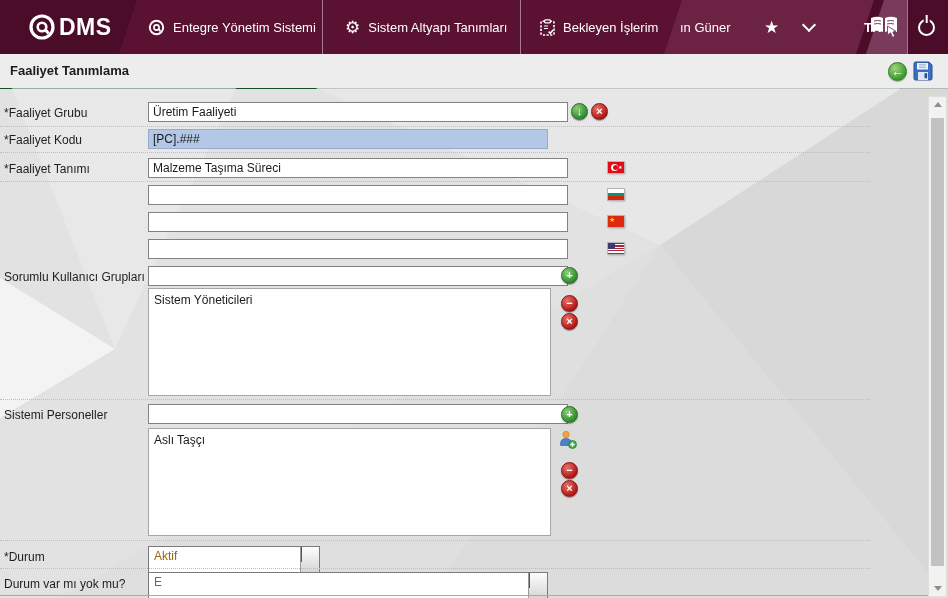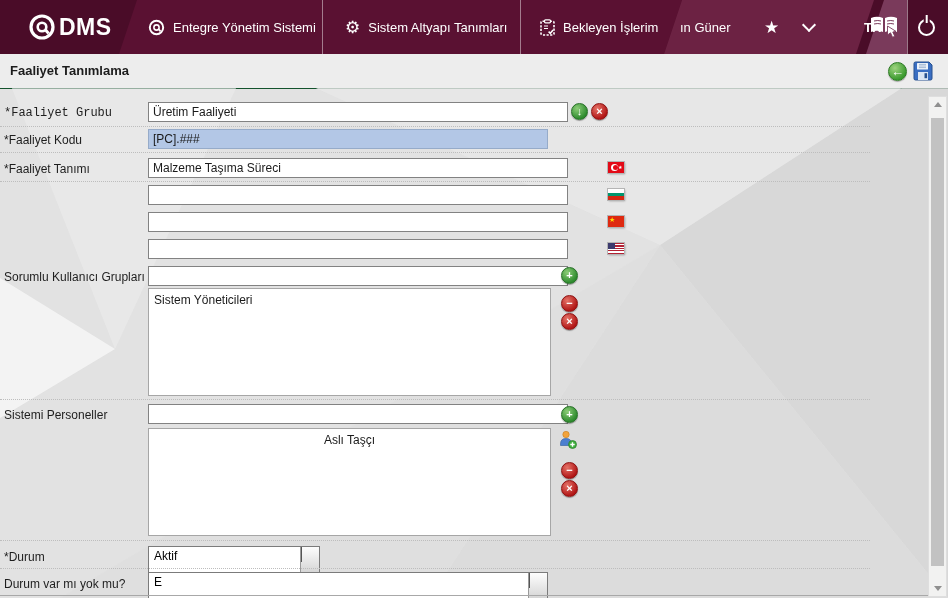--- a/index.html
+++ b/index.html
@@ -56,21 +56,21 @@
   .f-tr .cres{position:absolute;left:3px;top:2px;width:7px;height:7px;border-radius:50%;background:#fff;}
   .f-tr .cres2{position:absolute;left:4.6px;top:2.8px;width:5.4px;height:5.4px;border-radius:50%;background:#E30A17;}
   .f-tr .fstar{position:absolute;right:1.5px;top:0;color:#fff;font-size:5px;line-height:11px;}
   .f-bg{background:linear-gradient(180deg,#fff 0 33%,#00966E 33% 66%,#D62612 66%);}
   .f-cn{background:#DE2910;}
   .f-cn .cnstar{position:absolute;left:1px;top:-2px;color:#FFDE00;font-size:7px;line-height:11px;}
   .f-us{background:repeating-linear-gradient(180deg,#B22234 0 1.2px,#fff 1.2px 2.4px);}
   .f-us .canton{position:absolute;left:0;top:0;width:7px;height:6px;background:#3C3B6E;}
   
   .selbox{position:absolute;left:148px;height:28px;box-sizing:border-box;border:1px solid #7b7b7b;
-          background:#fff;font-size:12px;color:#000000;cursor:pointer;}
+          background:#fff;font-size:12px;color:#a16207;cursor:pointer;}
   .selbox .stext{position:absolute;left:5px;top:0;line-height:18px;}
   .dd-btn{position:absolute;right:0;top:0;bottom:0;width:18px;border-left:1px solid #9a9a9a;
           background:linear-gradient(#fdfdfd,#d4d4d4);}
   .ddchev{width:6px;height:6px;border-right:1.6px solid #555;border-bottom:1.6px solid #555;
           transform:rotate(45deg);margin:4px auto 0;}
   
   .vscroll{position:absolute;top:96px;right:1px;width:19px;height:501px;background:#f2f2f1;
            border:1px solid #dedede;box-sizing:border-box;}
   .sb-btn{position:absolute;left:0;right:0;height:15px;cursor:pointer;}
   .sb-btn.up{top:0;} .sb-btn.down{bottom:0;}
@@ -171,21 +171,21 @@
 
   <svg class="bgpattern" width="948" height="510">
     <polygon points="660,157 948,-30 948,510" fill="#d6d6d6" fill-opacity="0.8"></polygon>
     <polygon points="660,157 948,510 430,510" fill="#dbdbdb" fill-opacity="0.8"></polygon>
     <polygon points="660,157 430,510 60,510" fill="#dedede" fill-opacity="0.7"></polygon>
     <polygon points="660,157 948,-30 250,-30" fill="#e9e9e9" fill-opacity="0.8"></polygon>
     <polygon points="0,190 115,261 0,330" fill="#f5f5f5" fill-opacity="0.9"></polygon>
     <polygon points="115,261 250,-30 0,-30" fill="#ececec" fill-opacity="0.6"></polygon>
   </svg>
 
-  <span class="flabel" style="top:106px;font-family:Liberation Mono, monospace;">*Faaliyet Grubu</span>
+  <span class="flabel" style="top:106px;">*Faaliyet Grubu</span>
   <input class="tinput" style="top: 102px;" value="Üretim Faaliyeti">
   <div class="ricon g" style="left:571px;top:103px;">↓</div>
   <div class="ricon r" style="left:591px;top:103px;">×</div>
   <div class="dots" style="top:126px;"></div>
 
   <span class="flabel" style="top:133px;">*Faaliyet Kodu</span>
   <input class="tinput sel" style="top: 129px;" readonly="" value="[PC].###">
   <div class="dots" style="top:152px;"></div>
 
   <span class="flabel" style="top:162px;">*Faaliyet Tanımı</span>
@@ -226,21 +226,21 @@
   <div class="person-icon" style="top:430px;">
     <svg width="18" height="19" viewBox="0 0 18 19">
       <circle cx="7" cy="4.5" r="3.2" fill="#f2a33c" stroke="#c87f1e" stroke-width="0.6"></circle>
       <path d="M1.5 14 Q1.5 8.5 7 8.5 Q12.5 8.5 12.5 14 L12.5 15.5 L1.5 15.5 Z" fill="#4b7fd0" stroke="#2f5d9e" stroke-width="0.6"></path>
       <circle cx="13.5" cy="14.5" r="4" fill="#3faf3f" stroke="#2b7d2b" stroke-width="0.7"></circle>
       <path d="M13.5 12.3v4.4 M11.3 14.5h4.4" stroke="#fff" stroke-width="1.4"></path>
     </svg>
   </div>
   <div class="ricon r" style="left:561px;top:462px;">−</div>
   <div class="ricon r" style="left:561px;top:480px;">×</div>
-  <div class="listbox" style="top:428px;text-align:center;">
+  <div class="listbox" style="top:428px;">
     <div class="list-item">Aslı Taşçı</div>
   </div>
   <div class="dots" style="top:540px;"></div>
 
   <span class="flabel" style="top:550px;">*Durum</span>
   <div class="selbox" style="top:546px;width:172px;">
     <span class="stext">Aktif</span>
     <span class="dd-btn"><span class="ddchev"></span></span>
   </div>
   <div class="dots" style="top:568px;"></div>

